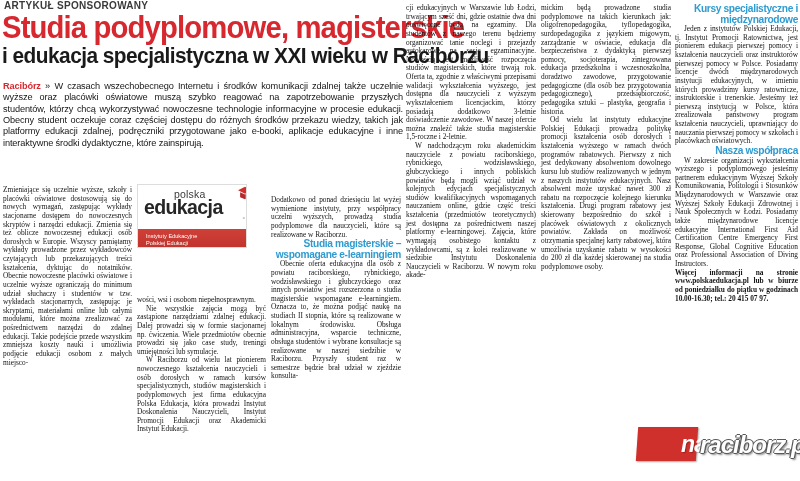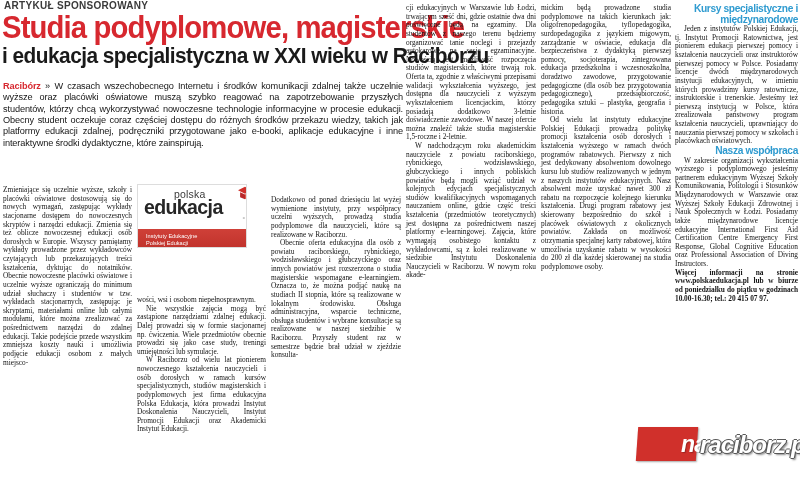--- a/index.html
+++ b/index.html
@@ -278,20 +278,21 @@
   </div>
 
   <div class="col" id="col2">
     <p class="noindent">wości, wsi i osobom niepełnosprawnym.</p>
     <p>Nie wszystkie zajęcia mogą być zastąpione narzędziami zdalnej edukacji. Dalej prowadzi się w formie stacjonarnej np. ćwiczenia. Wiele przedmiotów obecnie prowadzi się jako case study, treningi umiejętności lub symulacje.</p>
     <p>W Raciborzu od wielu lat pionierem nowoczesnego kształcenia nauczycieli i osób dorosłych w ramach kursów specjalistycznych, studiów magisterskich i podyplomowych jest firma edukacyjna Polska Edukacja, która prowadzi Instytut Doskonalenia Nauczycieli, Instytut Promocji Edukacji oraz Akademicki Instytut Edukacji.</p>
   </div>
 
   <div class="col" id="col3">
     <p class="noindent">Dodatkowo od ponad dziesięciu lat wyżej wymienione instytuty, przy współpracy uczelni wyższych, prowadzą studia podyplomowe dla nauczycieli, które są realizowane w Raciborzu.</p>
+    <p class="subhead">Studia magisterskie – wspomagane e-learningiem</p>
     <p>Obecnie oferta edukacyjna dla osób z powiatu raciborskiego, rybnickiego, wodzisławskiego i głubczyckiego oraz innych powiatów jest rozszerzona o studia magisterskie wspomagane e-learningiem. Oznacza to, że można podjąć naukę na studiach II stopnia, które są realizowane w lokalnym środowisku. Obsługa administracyjna, wsparcie techniczne, obsługa studentów i wybrane konsultacje są realizowane w naszej siedzibie w Raciborzu. Przyszły student raz w semestrze będzie brał udział w zjeździe konsulta-</p>
   </div>
 
   <div class="col" id="col4">
     <p class="noindent">cji edukacyjnych w Warszawie lub Łodzi, trwającym sześć dni, gdzie ostatnie dwa dni poświęcone będą na egzaminy. Dla studentów z naszego terenu będziemy organizować tanie noclegi i przejazdy autokarowe na sesje egzaminacyjne. Nowością jest możliwość rozpoczęcia studiów magisterskich, które trwają rok. Oferta ta, zgodnie z właściwymi przepisami walidacji wykształcenia wyższego, jest dostępna dla nauczycieli z wyższym wykształceniem licencjackim, którzy posiadają dodatkowo 3-letnie doświadczenie zawodowe. W naszej ofercie można znaleźć także studia magisterskie 1,5-roczne i 2-letnie.</p>
     <p>W nadchodzącym roku akademickim nauczyciele z powiatu raciborskiego, rybnickiego, wodzisławskiego, głubczyckiego i innych pobliskich powiatów będą mogli wziąć udział w kolejnych edycjach specjalistycznych studiów kwalifikacyjnych wspomaganych nauczaniem online, gdzie część treści kształcenia (przedmiotów teoretycznych) jest dostępna za pośrednictwem naszej platformy e-learningowej. Zajęcia, które wymagają osobistego kontaktu z wykładowcami, są z kolei realizowane w siedzibie Instytutu Doskonalenia Nauczycieli w Raciborzu. W nowym roku akade-</p>
   </div>
 
   <div class="col" id="col5">
     <p class="noindent">mickim będą prowadzone studia podyplomowe na takich kierunkach jak: oligofrenopedagogika, tyflopedagogika, surdopedagogika z językiem migowym, zarządzanie w oświacie, edukacja dla bezpieczeństwa z dydaktyką pierwszej pomocy, socjoterapia, zintegrowana edukacja przedszkolna i wczesnoszkolna, doradztwo zawodowe, przygotowanie pedagogiczne (dla osób bez przygotowania pedagogicznego), przedsiębiorczość, pedagogika sztuki – plastyka, geografia i historia.</p>

